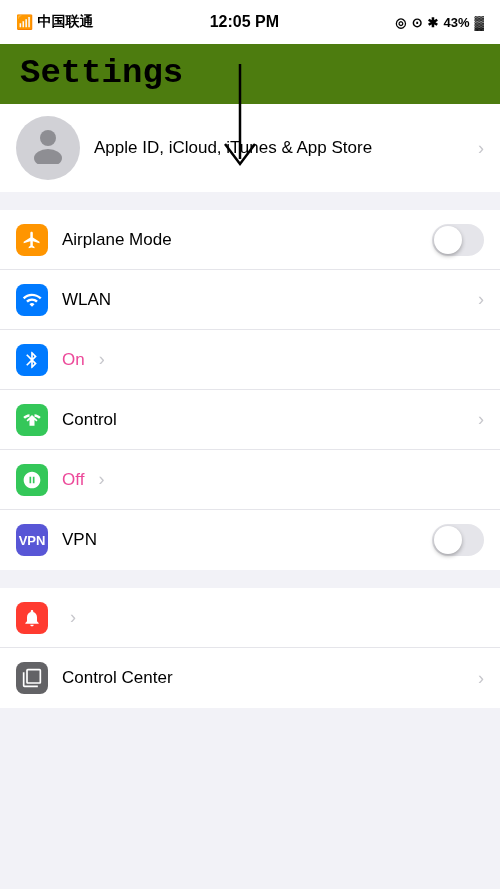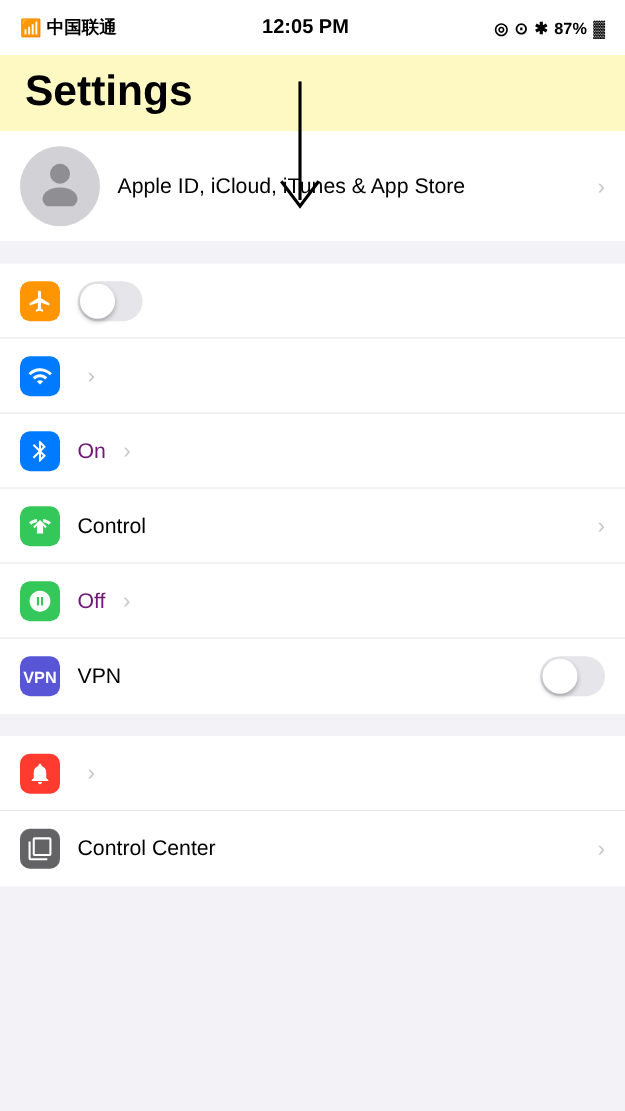--- a/index.html
+++ b/index.html
@@ -36,22 +36,23 @@
     }
     .status-right {
       display: flex;
       align-items: center;
       gap: 5px;
       font-size: 13px;
     }
 
     
     .page-header {
-      background: #fef9c3;
+      background: #4d7c0f;
       padding: 10px 20px 12px 20px;
+      font-family: Liberation Mono, monospace;
     }
     .page-title {
       font-size: 34px;
       font-weight: 700;
       color: #000;
     }
 
     
     .section {
       background: #fff;
@@ -130,21 +131,21 @@
     .icon-red { background: #ff3b30; }
     .icon-gray { background: #636366; }
 
     .row-label {
       flex: 1;
       font-size: 17px;
       color: #000;
     }
     .row-value {
       font-size: 17px;
-      color: #701a75;
+      color: #ec4899;
       margin-right: 6px;
     }
 
     
     .toggle {
       width: 52px;
       height: 32px;
       border-radius: 16px;
       position: relative;
       flex-shrink: 0;
@@ -181,21 +182,21 @@
 <div class="status-bar">
   <div class="status-left">
     <span>📶</span>
     <span>中国联通</span>
   </div>
   <div class="status-center">12:05 PM</div>
   <div class="status-right">
     <span>◎</span>
     <span>⊙</span>
     <span>✱</span>
-    <span>87%</span>
+    <span>43%</span>
     <span>▓</span>
   </div>
 </div>
 
 <div class="page-header">
   <h1 class="page-title">Settings</h1>
 </div>
 
 <div style="position:relative; height:0; overflow:visible;">
   <div style="position:absolute; left:200px; top:-40px; pointer-events:none; z-index:100;">
@@ -226,31 +227,33 @@
 <div class="section-separator"></div>
 
 <div class="section">
 
   <div class="row">
     <div class="icon-wrap icon-orange">
       <svg viewBox="0 0 24 24">
         <path d="M21 16v-2l-8-5V3.5c0-.83-.67-1.5-1.5-1.5S10 2.67 10 3.5V9l-8 5v2l8-2.5V19l-2 1.5V22l3.5-1 3.5 1v-1.5L13 19v-5.5l8 2.5z"></path>
       </svg>
     </div>
+    <span class="row-label">Airplane Mode</span>
     <div class="toggle toggle-off">
       <div class="toggle-knob toggle-knob-off"></div>
     </div>
   </div>
 
   <div class="row">
     <div class="icon-wrap icon-blue">
       <svg viewBox="0 0 24 24">
         <path d="M1 9l2 2c5.1-5.1 13.4-5.1 18.5 0l2-2C16.4 2.9 6.6 2.9 1 9zm8 8l3 3 3-3a4.237 4.237 0 0 0-6 0zm-4-4l2 2a7.074 7.074 0 0 1 10 0l2-2C15.1 9.1 8.9 9.1 5 13z"></path>
       </svg>
     </div>
+    <span class="row-label">WLAN</span>
     <span class="chevron">›</span>
   </div>
 
   <div class="row">
     <div class="icon-wrap icon-blue">
       <svg viewBox="0 0 24 24">
         <path d="M17.71 7.71L12 2h-1v7.59L6.41 5 5 6.41 10.59 12 5 17.59 6.41 19 11 14.41V22h1l5.71-5.71-4.3-4.29 4.3-4.29zM13 5.83l1.88 1.88L13 9.59V5.83zm1.88 10.46L13 18.17v-3.76l1.88 1.88z"></path>
       </svg>
     </div>
     <span class="row-value">On</span>

